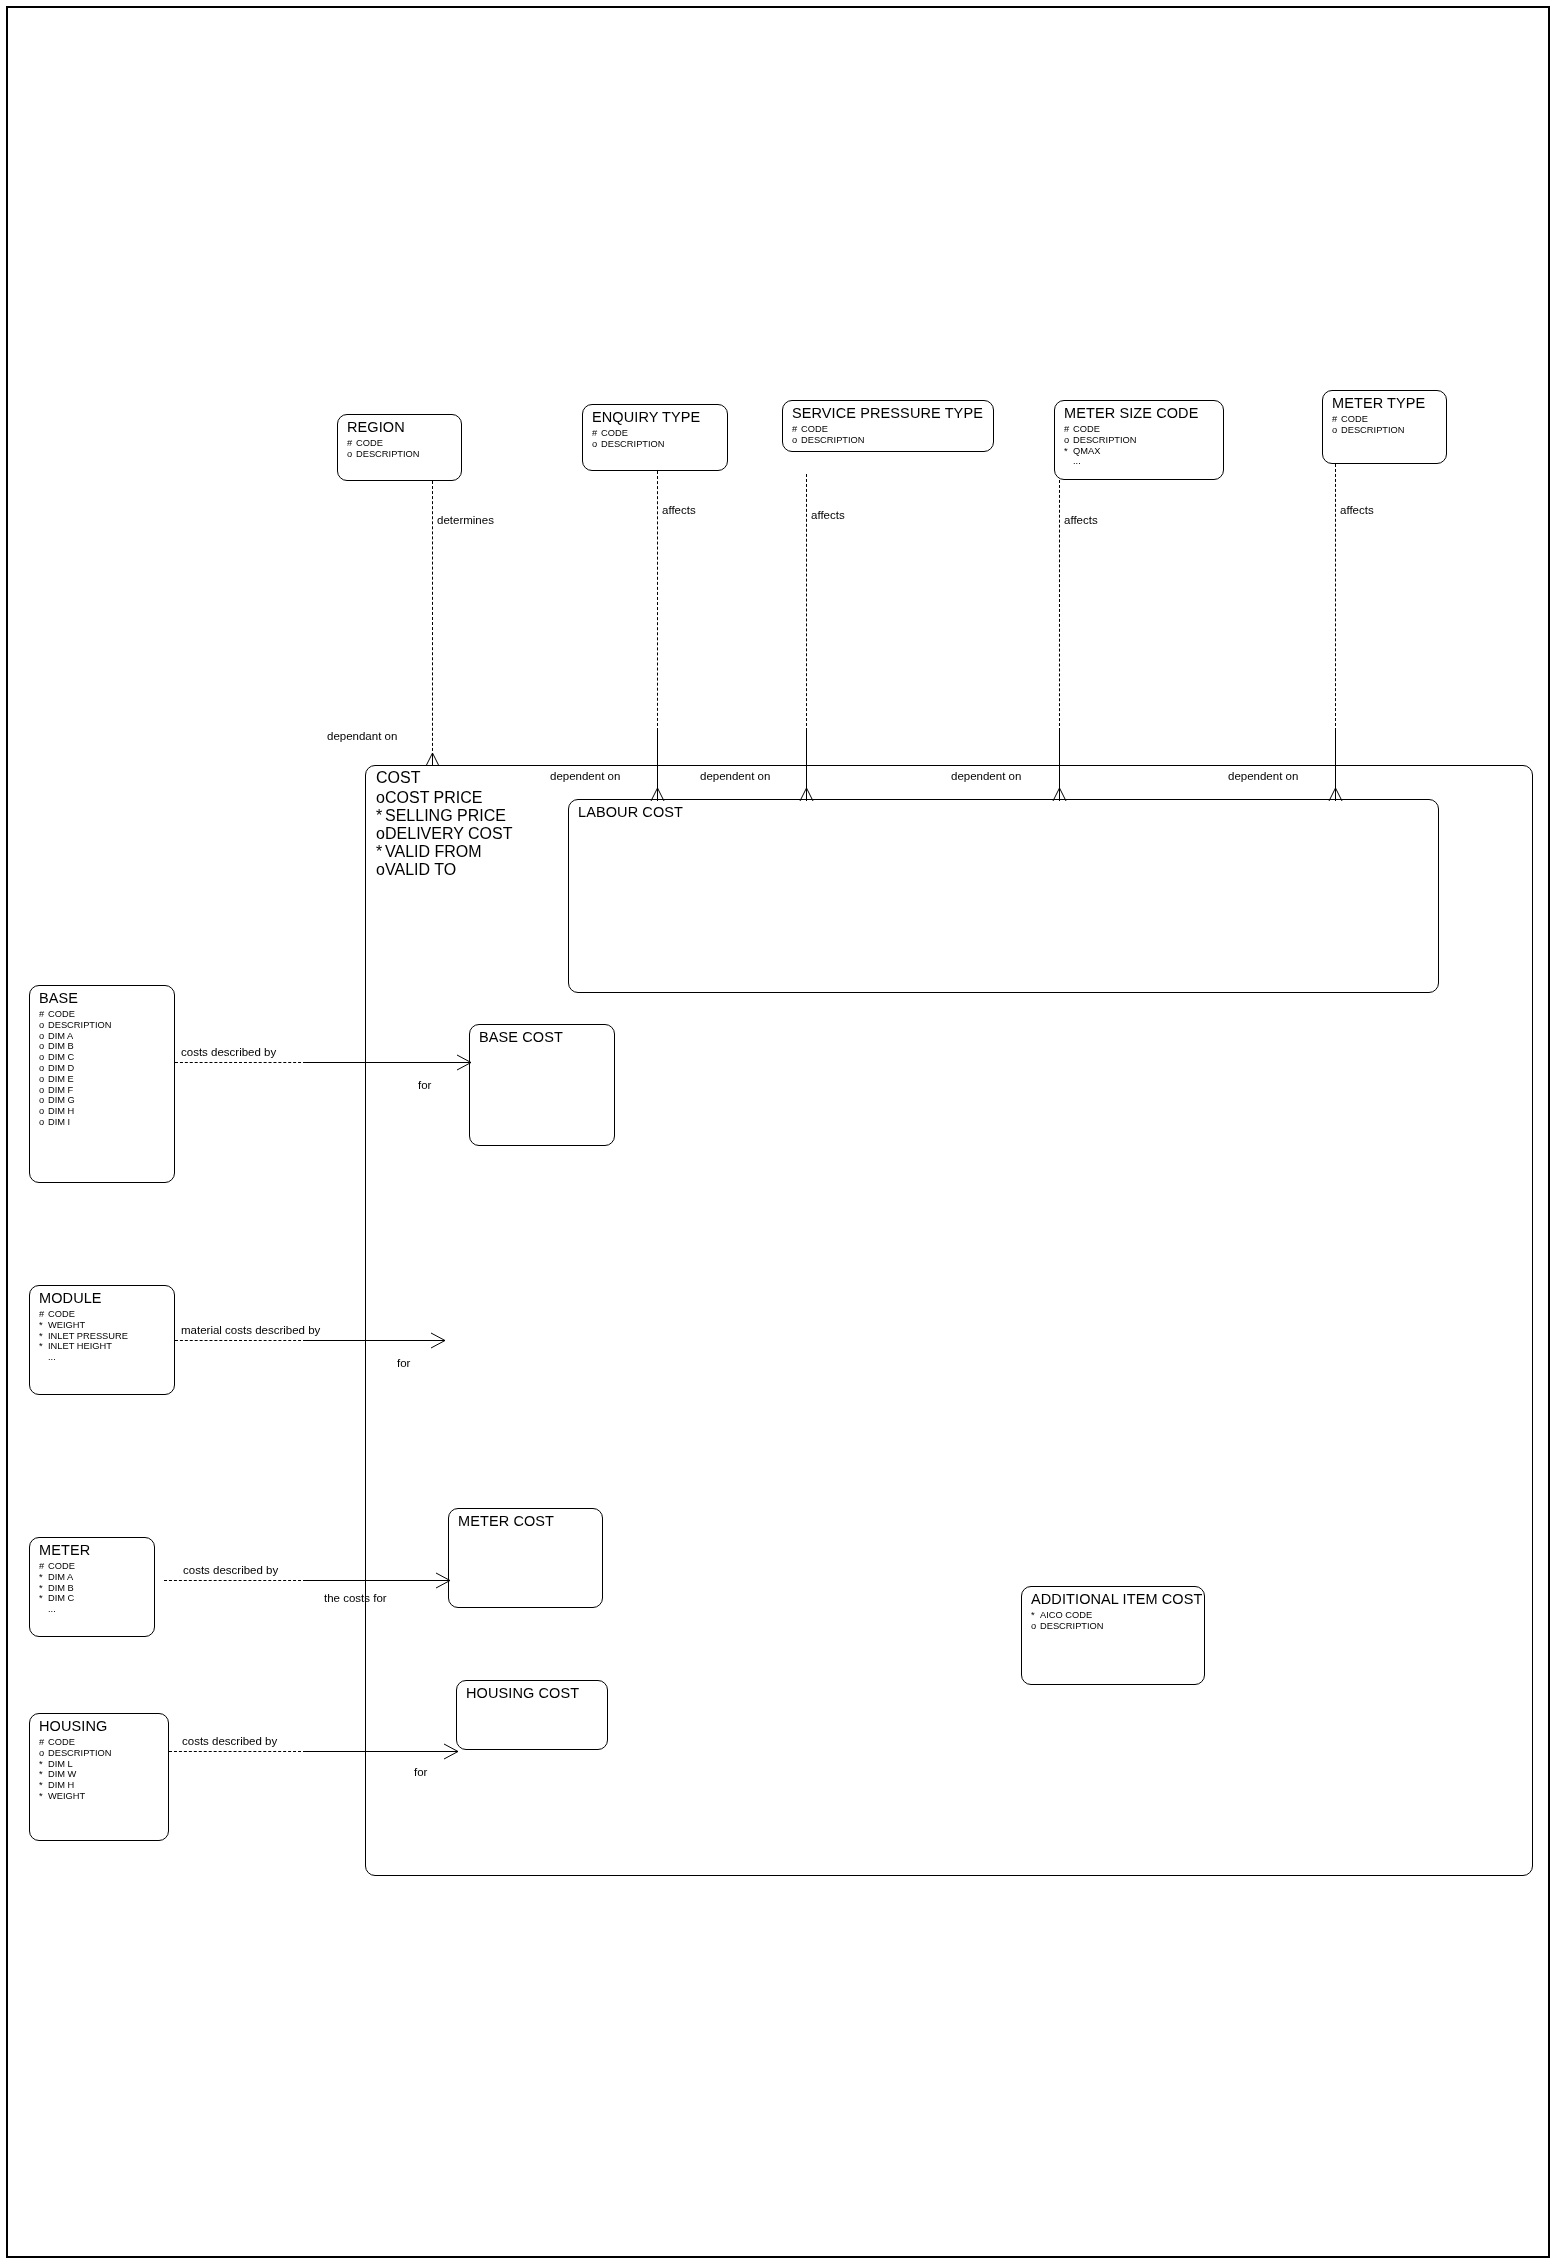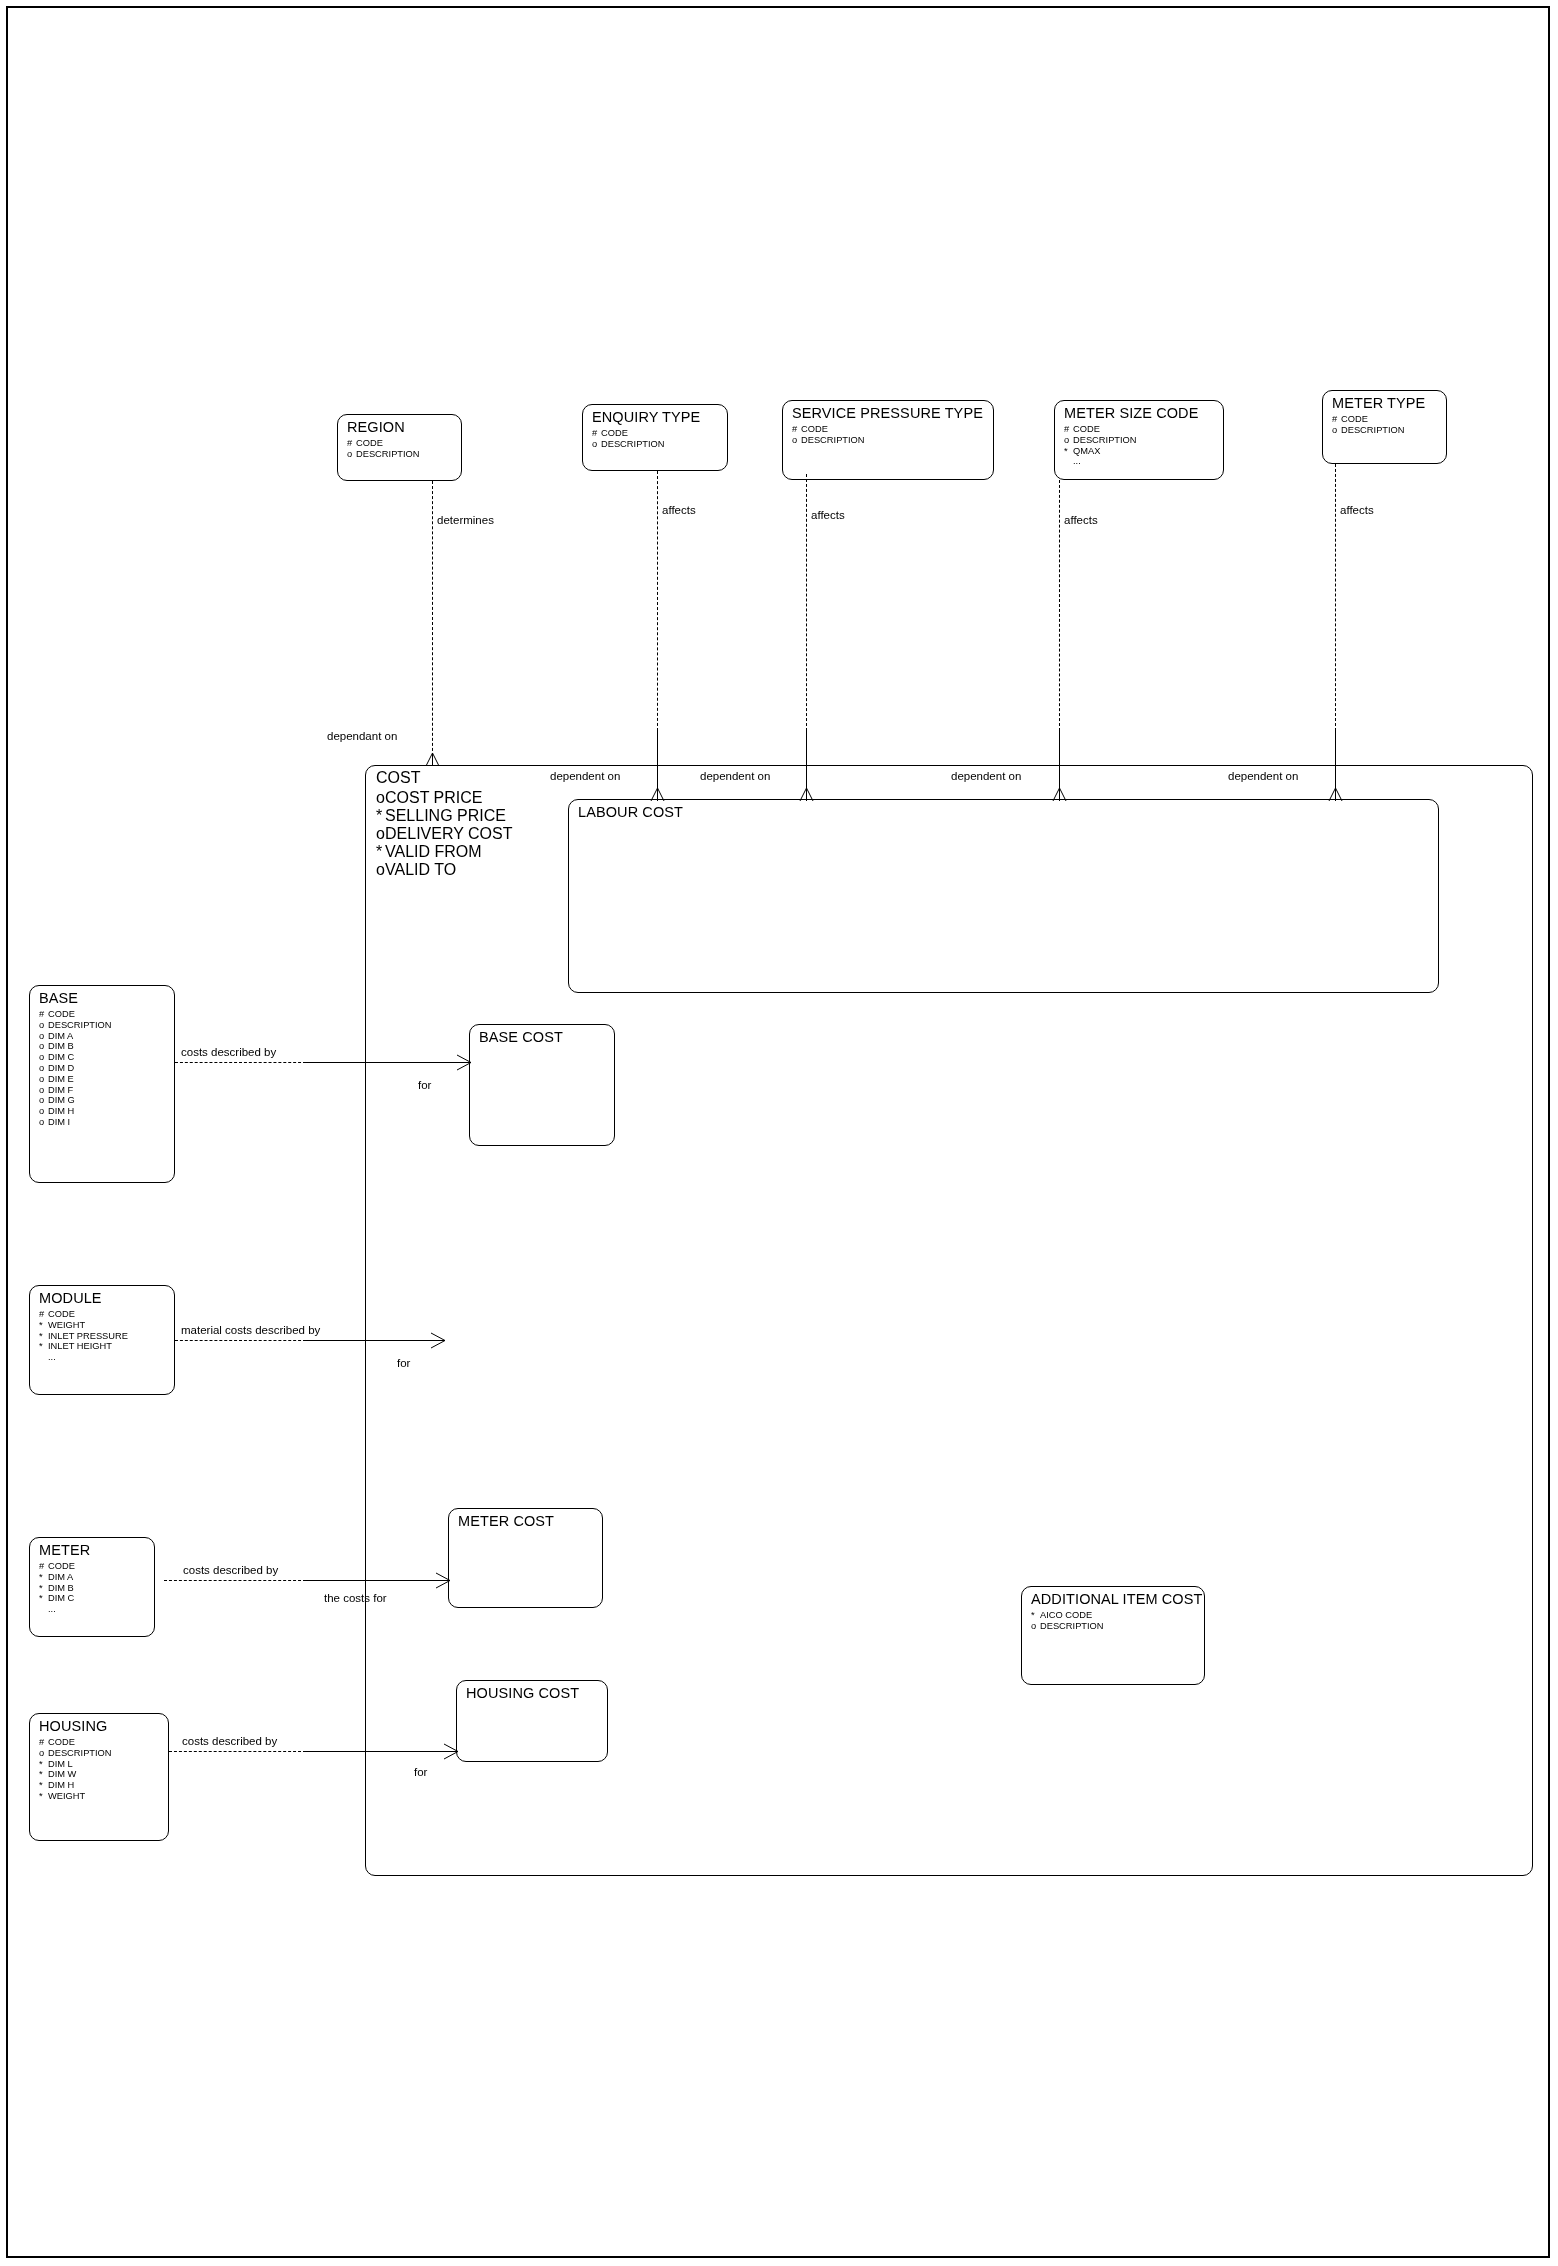--- a/index.html
+++ b/index.html
@@ -133,21 +133,21 @@
   </div>
 
   <div class="entity" style="left:582px; top:404px; width:146px; height:67px;">
     <div class="ent-title">ENQUIRY TYPE</div>
     <div class="attrs">
       <div><span class="attr-mark">#</span>CODE</div>
       <div><span class="attr-mark">o</span>DESCRIPTION</div>
     </div>
   </div>
 
-  <div class="entity" style="left:782px; top:400px; width:212px; height:80px;">
+  <div class="entity" style="left:782px; top:400px; width:212px; height:52px;">
     <div class="ent-title">SERVICE PRESSURE TYPE</div>
     <div class="attrs">
       <div><span class="attr-mark">#</span>CODE</div>
       <div><span class="attr-mark">o</span>DESCRIPTION</div>
     </div>
   </div>
 
   <div class="entity" style="left:1054px; top:400px; width:170px; height:80px;">
     <div class="ent-title">METER SIZE CODE</div>
     <div class="attrs">
@@ -322,21 +322,21 @@
   <div class="hline-dashed" style="left:169px; top:1751px; width:137px;"></div>
   <div class="hline-solid" style="left:306px; top:1751px; width:148px;"></div>
   <div class="crow-right" style="left:443px; top:1743px;">
     <svg width="16" height="17" viewBox="0 0 16 17">
       <path d="M15 8.5 L1 1 M15 8.5 L1 8.5 M15 8.5 L1 16" stroke="#000" stroke-width="1" fill="none"></path>
     </svg>
   </div>
   <div class="rel-label" style="left:182px; top:1735px;">costs described by</div>
   <div class="rel-label" style="left:414px; top:1766px;">for</div>
 
-  <div class="entity" style="left:456px; top:1680px; width:152px; height:82px;">
+  <div class="entity" style="left:456px; top:1680px; width:152px; height:70px;">
     <div class="ent-title">HOUSING COST</div>
   </div>
 
   <div class="entity" style="left:1021px; top:1586px; width:184px; height:99px;">
     <div class="ent-title">ADDITIONAL ITEM COST</div>
     <div class="attrs">
       <div><span class="attr-mark">*</span>AICO CODE</div>
       <div><span class="attr-mark">o</span>DESCRIPTION</div>
     </div>
   </div>

